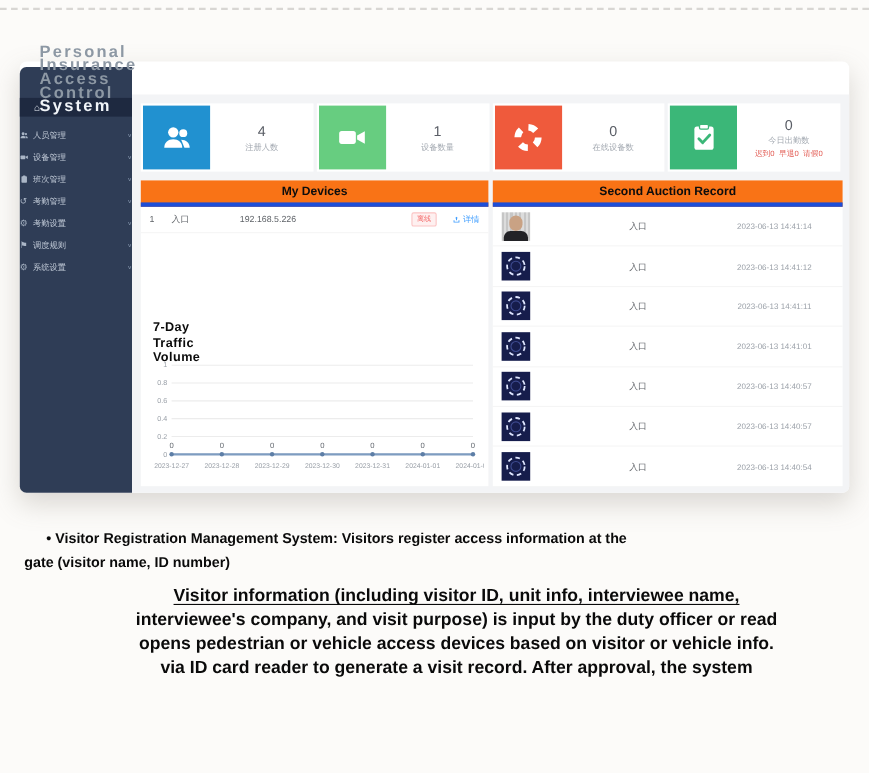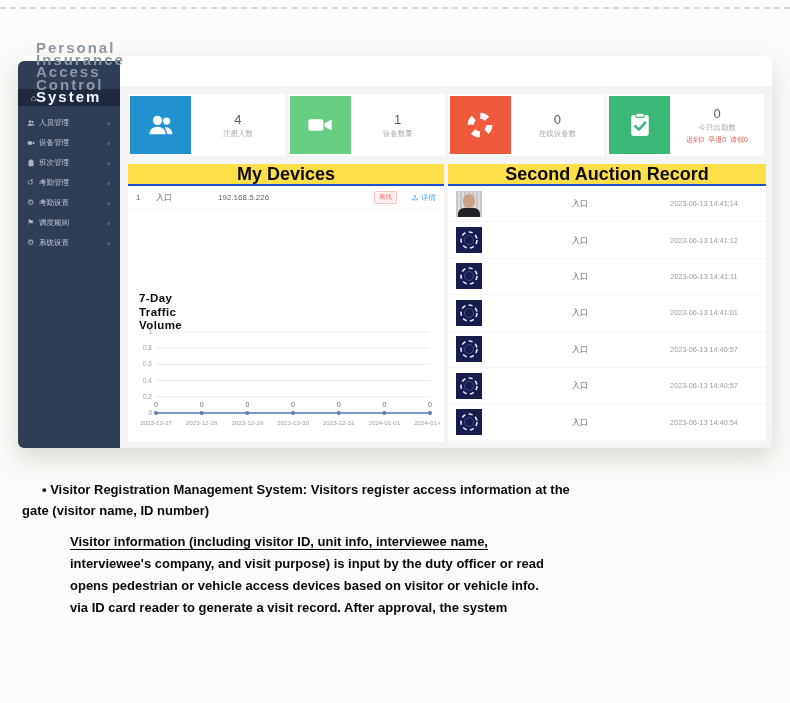--- a/index.html
+++ b/index.html
@@ -9,21 +9,21 @@
 
   
   .card{position:absolute;left:18px;top:56px;width:754px;height:392px;background:#fff;
         border-radius:6px;box-shadow:0 10px 24px rgba(120,110,100,.25);}
   .sidebar{position:absolute;left:0;top:5px;width:102px;height:387px;background:#2f3d56;
            border-radius:6px 0 0 6px;}
   .sb-active{position:absolute;left:0;top:28px;width:102px;height:17px;background:#1e2940;
              display:flex;align-items:center;padding-left:13px;box-sizing:border-box;
              color:#e8edf4;font-size:9px;}
   .sb-items{position:absolute;left:0;top:52px;width:102px;}
-  .sb-item{height:20px;display:flex;align-items:center;padding:0 9px;color:#c2cbd8;font-size:7.5px;cursor:pointer;}
+  .sb-item{height:20px;display:flex;align-items:center;padding:0 0;color:#c2cbd8;font-size:7.5px;cursor:pointer;}
   .sb-ic{width:12px;display:inline-flex;color:#aab6c6;font-size:8px;line-height:8px;}
   .sb-ic svg{width:8px;height:8px;}
   .sb-label{flex:1;}
   .sb-chev{color:#8494ab;font-size:6px;transform:scaleY(.8);}
 
   .topbar{position:absolute;left:102px;top:0;width:652px;height:30px;background:#fff;
           border-radius:0 6px 0 0;border-bottom:1px solid #f1f1f1;display:flex;align-items:center;
           gap:9px;padding-left:12px;box-sizing:border-box;}
   .burger{width:9px;height:2px;background:#7a7f86;box-shadow:0 3px 0 #7a7f86,0 -3px 0 #7a7f86;margin:3px 0;}
   .crumb{font-size:8.5px;color:#5f6368;}
@@ -37,22 +37,22 @@
   .stat-icon svg{width:28px;height:28px;}
   .stat-body{flex:1;display:flex;flex-direction:column;align-items:center;gap:2px;}
   .stat-value{font-size:13px;color:#5a5e66;}
   .stat-label{font-size:7.5px;color:#a3a9b1;}
   .stat-sub{font-size:7px;color:#e25a52;display:flex;gap:4px;}
 
   
   .panel{position:absolute;background:#fff;top:78px;bottom:6px;}
   .panel-left{left:8px;width:316px;}
   .panel-right{right:6px;width:318px;}
-  .panel-header{height:20px;background:#fde047;border-bottom:2px solid #1d4ed8;display:flex;
-                align-items:center;justify-content:center;font-weight:bold;font-size:18px;color:#0d0d0d;}
+  .panel-header{height:20px;background:#f97316;border-bottom:4px solid #1d4ed8;display:flex;
+                align-items:center;justify-content:center;font-weight:bold;font-size:11px;color:#0d0d0d;}
   
   .dev-row{height:23px;display:flex;align-items:center;padding:0 8px;font-size:8px;color:#5f6368;
            border-bottom:1px solid #f6f6f6;gap:4px;}
   .dev-idx{width:16px;}
   .dev-name{width:58px;}
   .dev-ip{flex:1;text-align:left;}
   .dev-badge{font-size:6.5px;color:#f56c6c;background:#fef0f0;border:1px solid #fbc4c4;
              border-radius:2px;padding:1px 4px;margin-right:10px;}
   .dev-action{color:#409eff;display:flex;align-items:center;gap:2px;font-size:7.5px;cursor:pointer;}
   .dev-action svg{width:8px;height:8px;}
@@ -73,22 +73,22 @@
 
   
   .overlay-title{position:absolute;left:36px;top:42px;z-index:5;font-weight:bold;
                  font-size:15px;line-height:12.2px;letter-spacing:2px;color:#8d98a4;}
   .overlay-title .last{color:#f1f5f9;}
 
   
   .note1{position:absolute;left:22px;top:479px;width:735px;font-weight:bold;font-size:13px;
          line-height:21px;color:#0a0a0a;}
   .note1 .l0{padding-left:20px;}
-  .note2{position:absolute;left:70px;top:531px;width:690px;font-weight:bold;font-size:13px;
-         line-height:22px;color:#0a0a0a;}
+  .note2{position:absolute;left:70px;top:531px;width:690px;font-weight:bold;font-size:16px;
+         line-height:22px;color:#0a0a0a;text-align:center;}
   .note2 .u{text-decoration:underline;text-underline-offset:3px;}
 </style>
 </head>
 <body>
 
 <div class="page">
   <div class="cutline"></div>
 
   <div class="overlay-title" id="overlay-title">
       <div>Personal</div>

